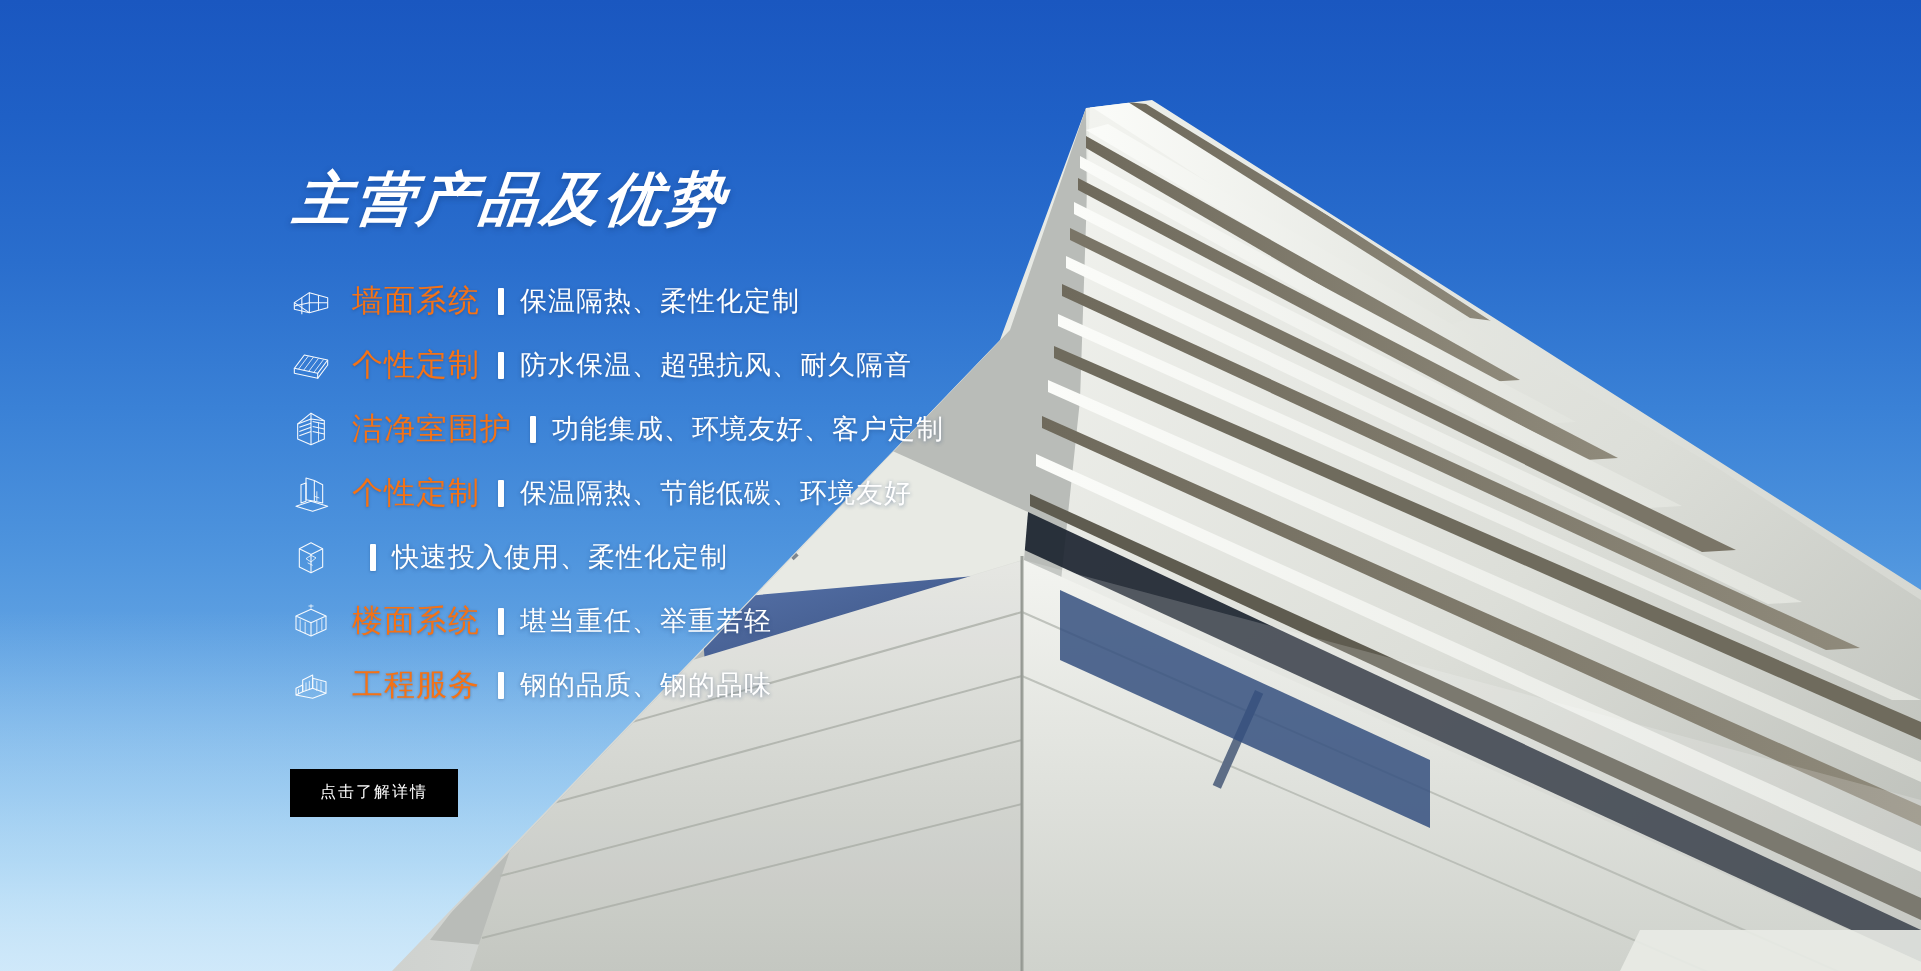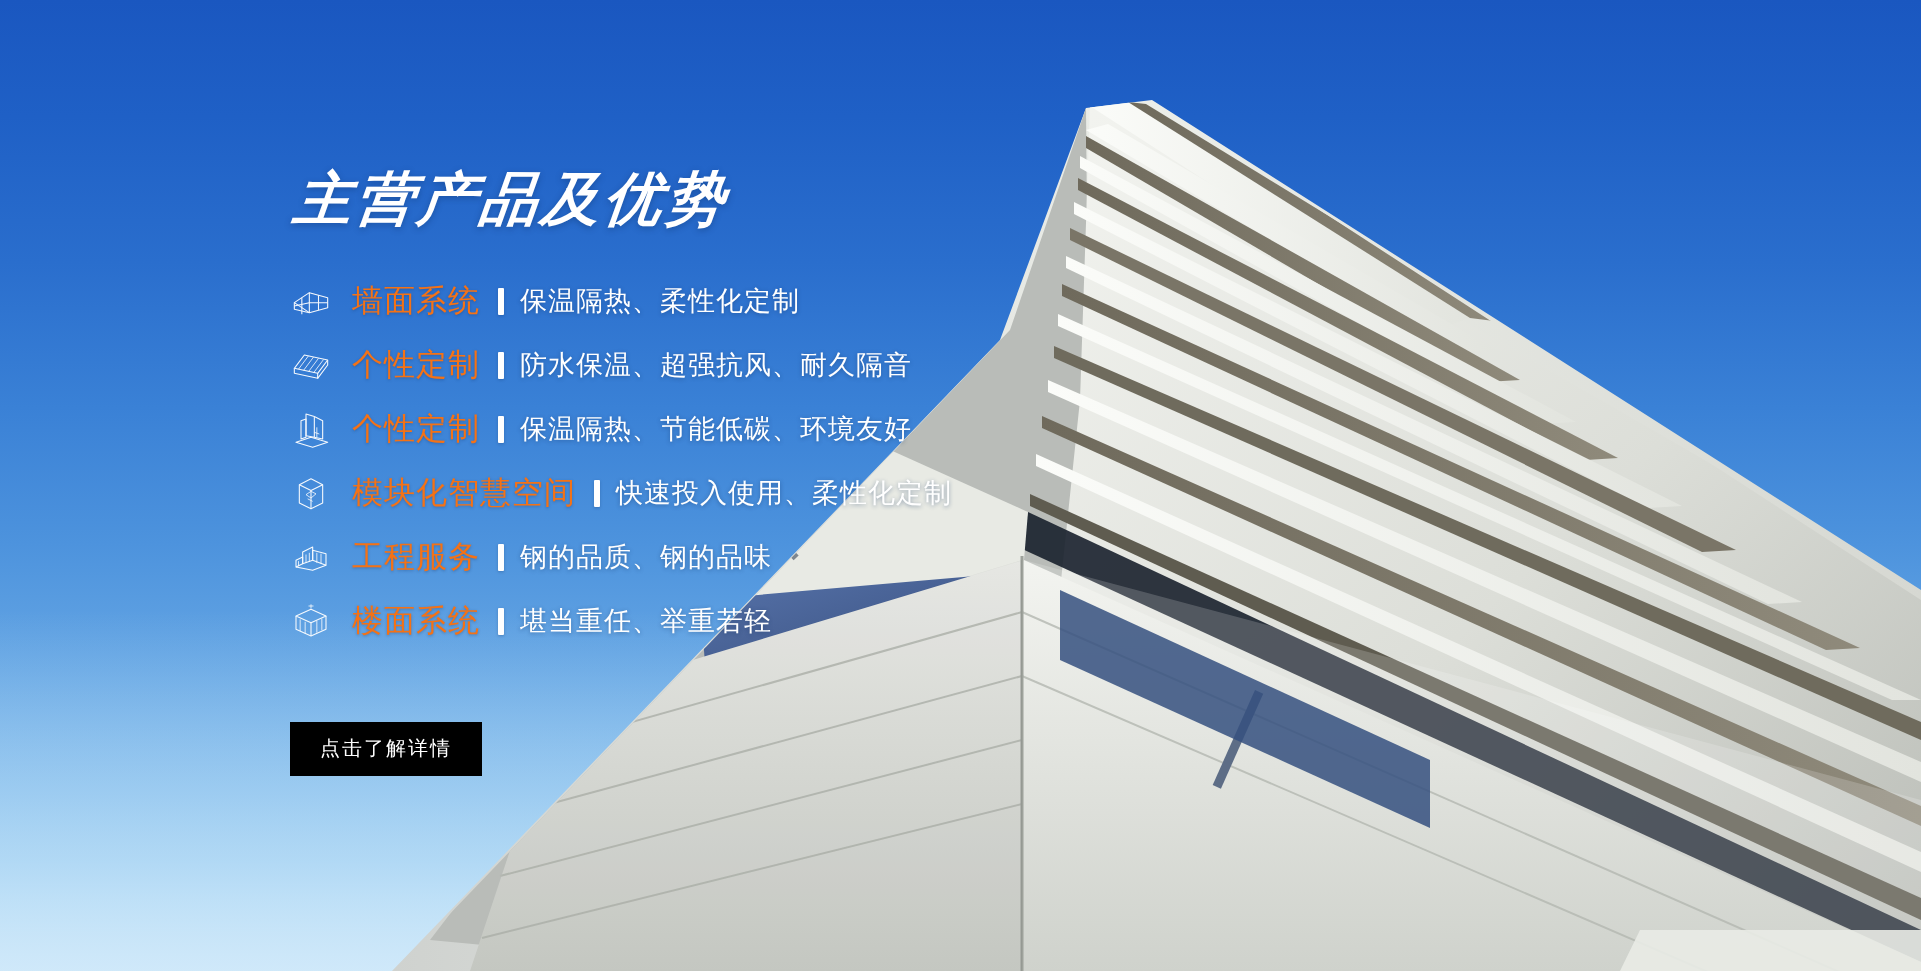--- a/index.html
+++ b/index.html
@@ -73,23 +73,23 @@
     border-radius:1px;
     box-shadow:0 1px 3px rgba(20,50,100,.3);
   }
   .feat-desc{
     color:#ffffff;font-size:27px;letter-spacing:1px;white-space:nowrap;
     text-shadow:0 1px 4px rgba(20,50,100,.45);
   }
 
   .cta{
     display:inline-block;
-    margin-top:68px;margin-left:2px;
+    margin-top:51px;margin-left:2px;
     background:#000000;color:#ffffff;
-    font-size:20px;letter-spacing:2px;
+    font-size:16px;letter-spacing:2px;
     padding:13px 30px 14px 30px;
     border:0;cursor:pointer;
     font-family:inherit;
   }
 </style>
 </head>
 <body>
 
 <div id="stage">
 
@@ -241,20 +241,39 @@
             <path d="M27 14.5 L15 30.5" stroke-width="1"></path>
             <path d="M33 16 L21 32" stroke-width="1"></path>
             <path d="M39 17.5 L27 33.5" stroke-width="1"></path>
           </svg>
         </span>
         <span class="feat-title">个性定制</span>
         <span class="feat-sep"></span>
         <span class="feat-desc">防水保温、超强抗风、耐久隔音</span>
       </li>
 
+      <li class="feature-row">
+        <span class="feat-icon">
+          <svg viewBox="0 0 48 48" fill="none" stroke="#ffffff" stroke-width="1.3" stroke-linejoin="round">
+            <path d="M24 5 L40 14 L40 36 L24 43 L8 36 L8 18 Z"></path>
+            <path d="M24 5 L24 43"></path>
+            <path d="M8 18 L24 12 L40 14"></path>
+            <path d="M10 22 L24 17"></path>
+              <path d="M10 27 L24 22"></path>
+            <path d="M10 32 L24 27"></path>
+            <path d="M26 15 L40 18"></path>
+              <path d="M26 21 L40 24"></path>
+            <path d="M26 27 L40 30"></path>
+            <path d="M33 16 L33 39" stroke-width="1"></path>
+          </svg>
+        </span>
+        <span class="feat-title">洁净室围护</span>
+        <span class="feat-sep"></span>
+        <span class="feat-desc">功能集成、环境友好、客户定制</span>
+      </li>
 
       <li class="feature-row">
         <span class="feat-icon">
           <svg viewBox="0 0 48 48" fill="none" stroke="#ffffff" stroke-width="1.3" stroke-linejoin="round">
             <path d="M18 6 L28 9 L28 34 L18 32 Z"></path>
             <path d="M28 9 L38 14 L38 36 L28 34"></path>
             <path d="M12 14 L18 12 L18 34 L12 36 Z"></path>
             <path d="M6 40 L24 34 L44 40 L26 46 Z"></path>
             <path d="M31 22 L31 34" stroke-width="1"></path>
             <path d="M28 28 L34 30" stroke-width="1"></path>
@@ -268,23 +287,41 @@
       <li class="feature-row">
         <span class="feat-icon">
           <svg viewBox="0 0 48 48" fill="none" stroke="#ffffff" stroke-width="1.3" stroke-linejoin="round">
             <path d="M10 14 L24 7 L38 14 L38 36 L24 43 L10 36 Z"></path>
             <path d="M10 14 L24 21 L38 14"></path>
             <path d="M24 21 L24 43"></path>
             <path d="M18 26 L24 30 L30 25 L24 22 Z" stroke-width="1"></path>
             <path d="M20 31 L26 34" stroke-width="1"></path>
           </svg>
         </span>
-        <span class="feat-title">模块化智慧空间</span>
         <span class="feat-sep"></span>
         <span class="feat-desc">快速投入使用、柔性化定制</span>
+      </li>
+
+      <li class="feature-row">
+        <span class="feat-icon">
+          <svg viewBox="0 0 48 48" fill="none" stroke="#ffffff" stroke-width="1.3" stroke-linejoin="round">
+            <path d="M6 18 L24 10 L42 18 L24 26 Z"></path>
+            <path d="M6 18 L6 34 L24 42 L42 34 L42 18"></path>
+            <path d="M24 26 L24 42"></path>
+            <path d="M11 22 L11 36" stroke-width="1"></path>
+            <path d="M17 25 L17 39" stroke-width="1"></path>
+            <path d="M31 24 L31 38" stroke-width="1"></path>
+            <path d="M37 21 L37 35" stroke-width="1"></path>
+            <path d="M24 4 L24 9" stroke-width="1"></path>
+            <path d="M21 6 L27 6" stroke-width="1"></path>
+          </svg>
+        </span>
+        <span class="feat-title">楼面系统</span>
+        <span class="feat-sep"></span>
+        <span class="feat-desc">堪当重任、举重若轻</span>
       </li>
 
       <li class="feature-row">
         <span class="feat-icon">
           <svg viewBox="0 0 48 48" fill="none" stroke="#ffffff" stroke-width="1.3" stroke-linejoin="round">
             <path d="M6 36 L6 28 L14 24 L14 32 Z"></path>
             <path d="M14 32 L14 18 L26 12 L26 28 Z"></path>
             <path d="M26 28 L26 16 L42 20 L42 34 Z"></path>
             <path d="M6 36 L26 40 L42 34"></path>
             <path d="M9 29 L9 35" stroke-width="1"></path>
@@ -292,37 +329,18 @@
             <path d="M22 19 L22 30" stroke-width="1"></path>
             <path d="M31 19 L31 31" stroke-width="1"></path>
             <path d="M36 20 L36 32" stroke-width="1"></path>
           </svg>
         </span>
         <span class="feat-title">工程服务</span>
         <span class="feat-sep"></span>
         <span class="feat-desc">钢的品质、钢的品味</span>
       </li>
 
-      <li class="feature-row">
-        <span class="feat-icon">
-          <svg viewBox="0 0 48 48" fill="none" stroke="#ffffff" stroke-width="1.3" stroke-linejoin="round">
-            <path d="M6 18 L24 10 L42 18 L24 26 Z"></path>
-            <path d="M6 18 L6 34 L24 42 L42 34 L42 18"></path>
-            <path d="M24 26 L24 42"></path>
-            <path d="M11 22 L11 36" stroke-width="1"></path>
-            <path d="M17 25 L17 39" stroke-width="1"></path>
-            <path d="M31 24 L31 38" stroke-width="1"></path>
-            <path d="M37 21 L37 35" stroke-width="1"></path>
-            <path d="M24 4 L24 9" stroke-width="1"></path>
-            <path d="M21 6 L27 6" stroke-width="1"></path>
-          </svg>
-        </span>
-        <span class="feat-title">楼面系统</span>
-        <span class="feat-sep"></span>
-        <span class="feat-desc">堪当重任、举重若轻</span>
-      </li>
-
     </ul>
 
     <button class="cta">点击了解详情</button>
 
   </div>
 </div>
 
 </body></html>

